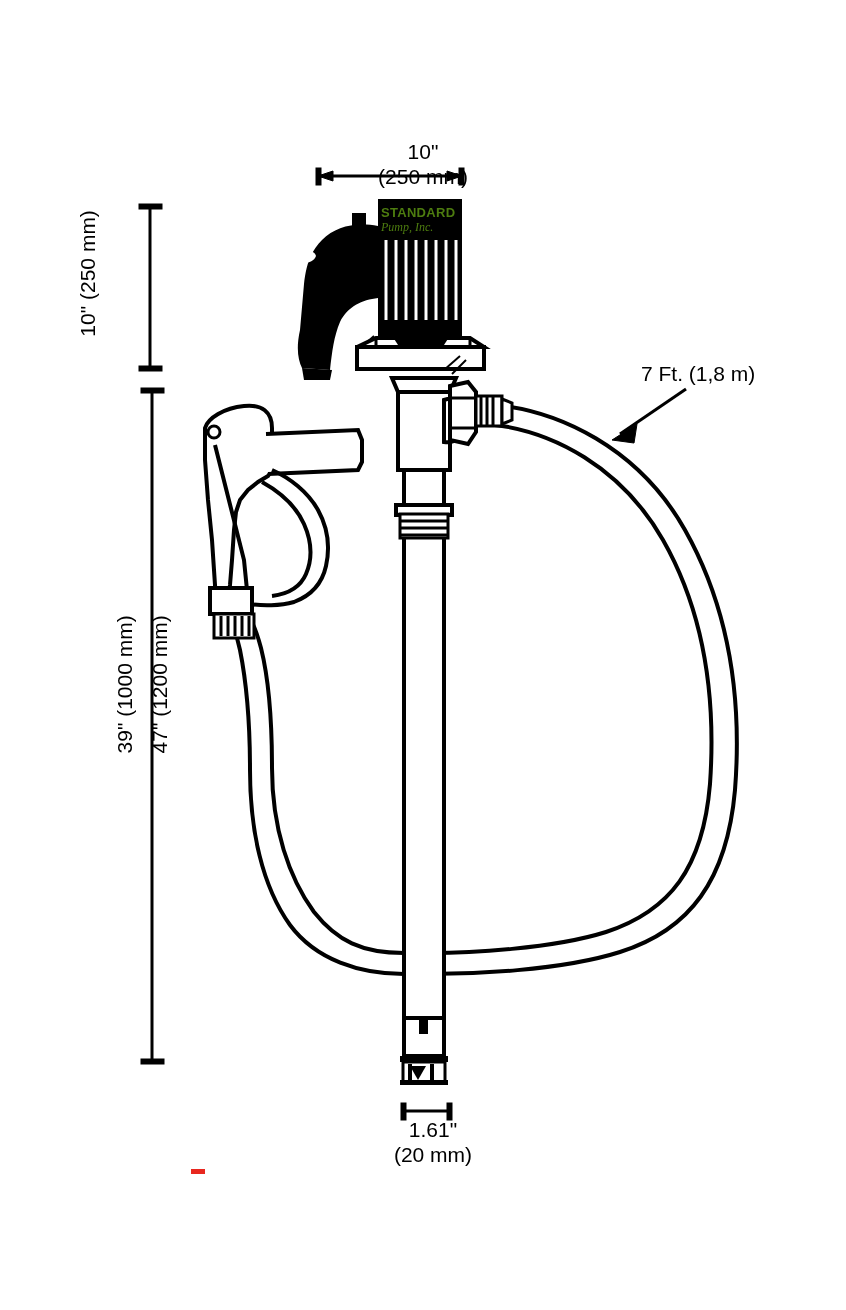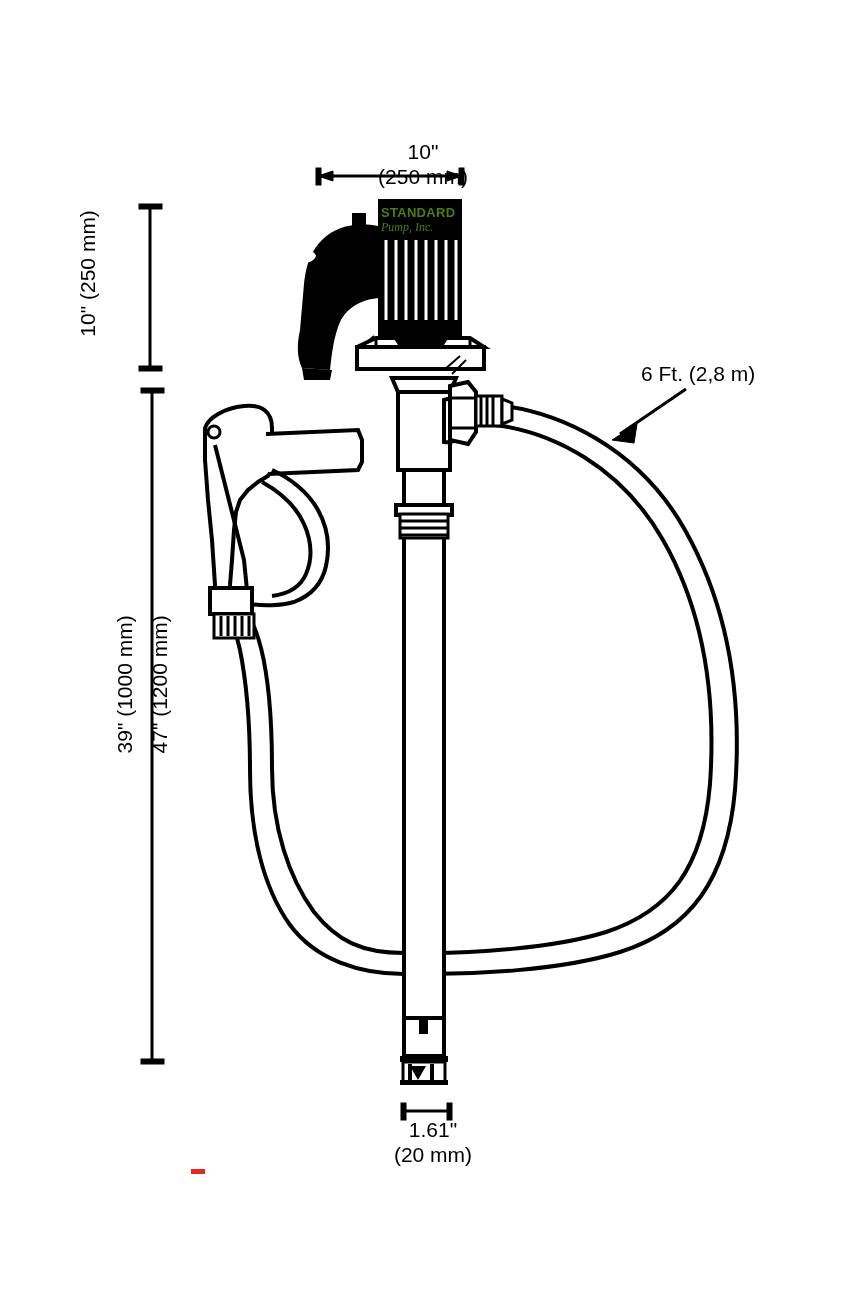--- a/index.html
+++ b/index.html
@@ -342,18 +342,18 @@
 
   <div class="dim-label vert dim-left-47">
     <span>47" (1200 mm)</span>
   </div>
 
   <div class="dim-label dim-bottom">
     <span class="l1">1.61"</span>
     <span class="l2">(20 mm)</span>
   </div>
 
-  <div class="dim-label hose-note">6 Ft. (2,8 m)</div>
+  <div class="dim-label hose-note">7 Ft. (1,8 m)</div>
 
   <div class="logo-text logo-main">STANDARD</div>
   <div class="logo-text logo-sub">Pump, Inc.</div>
 
 </div>
 
 </body></html>

